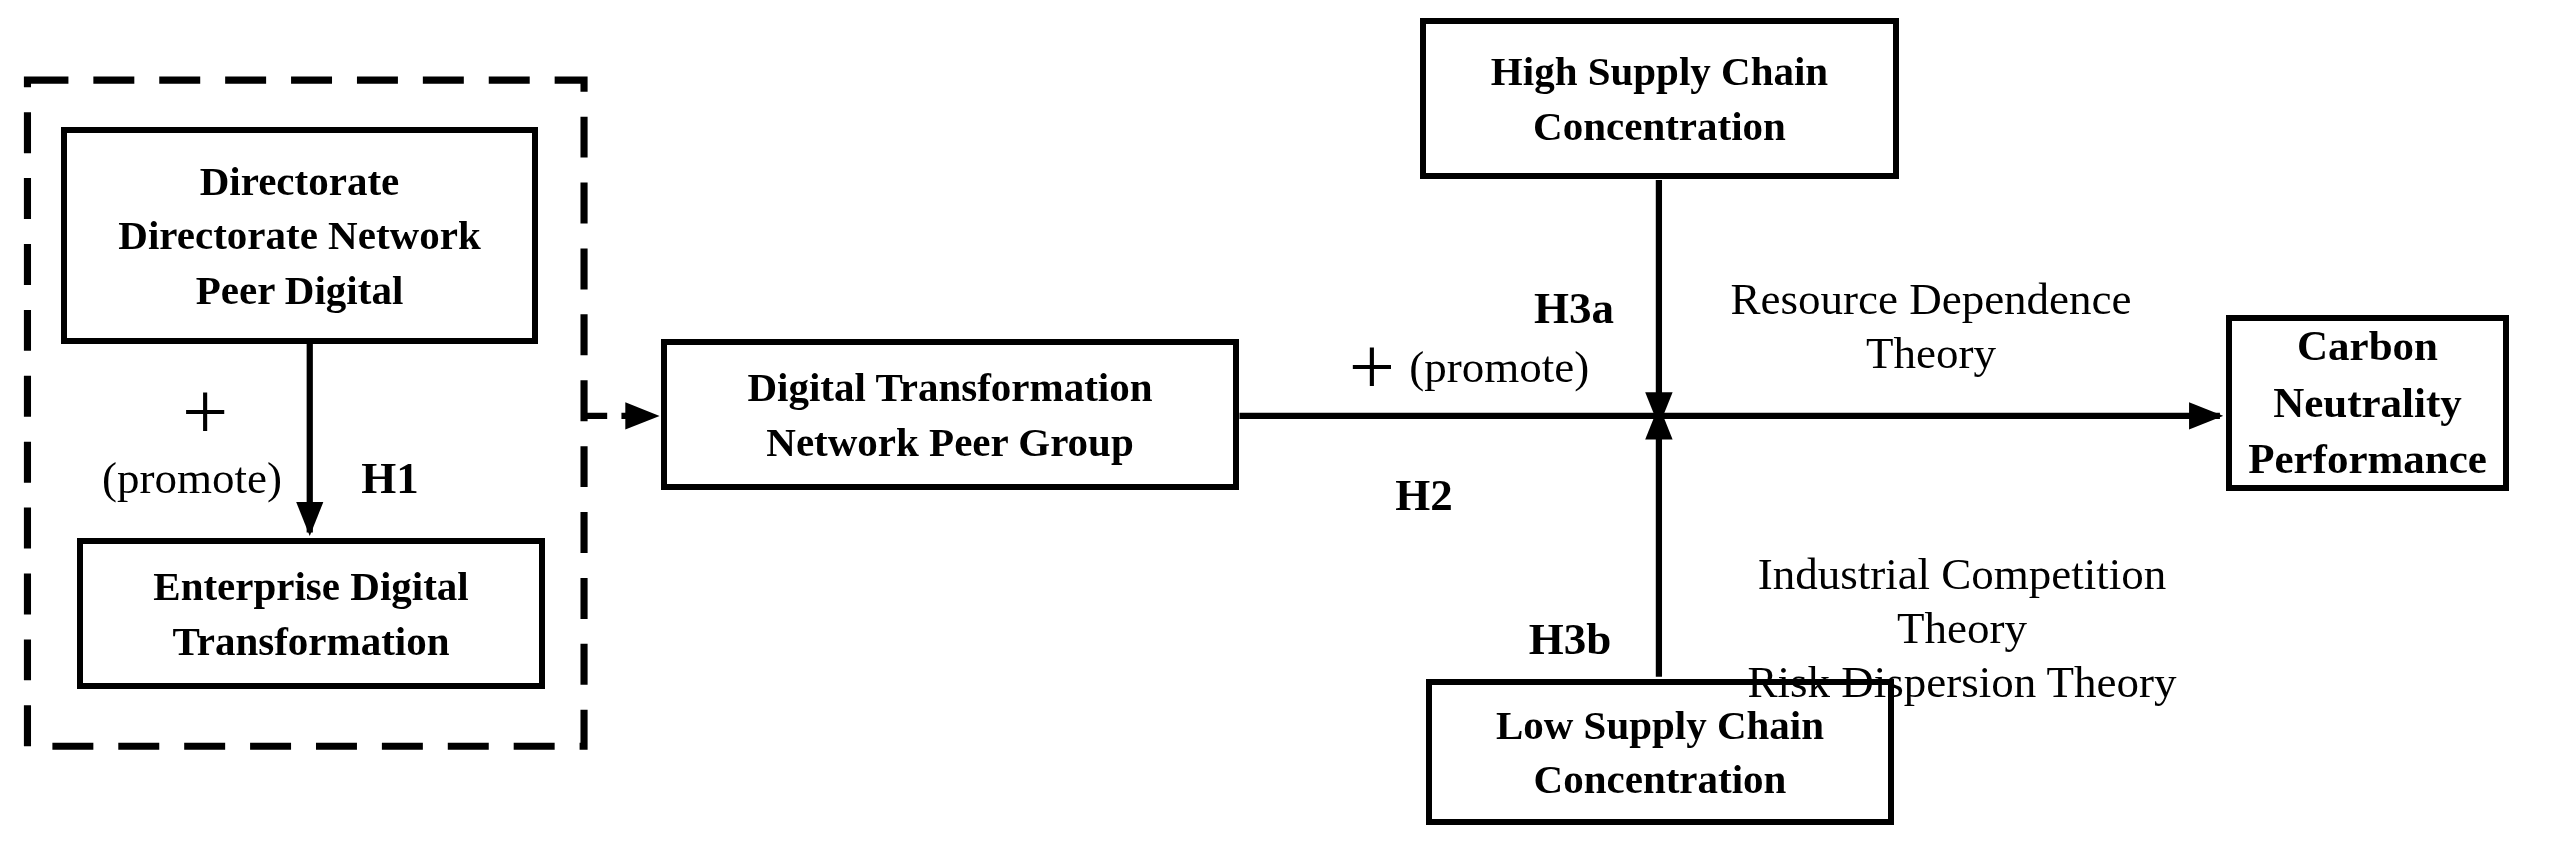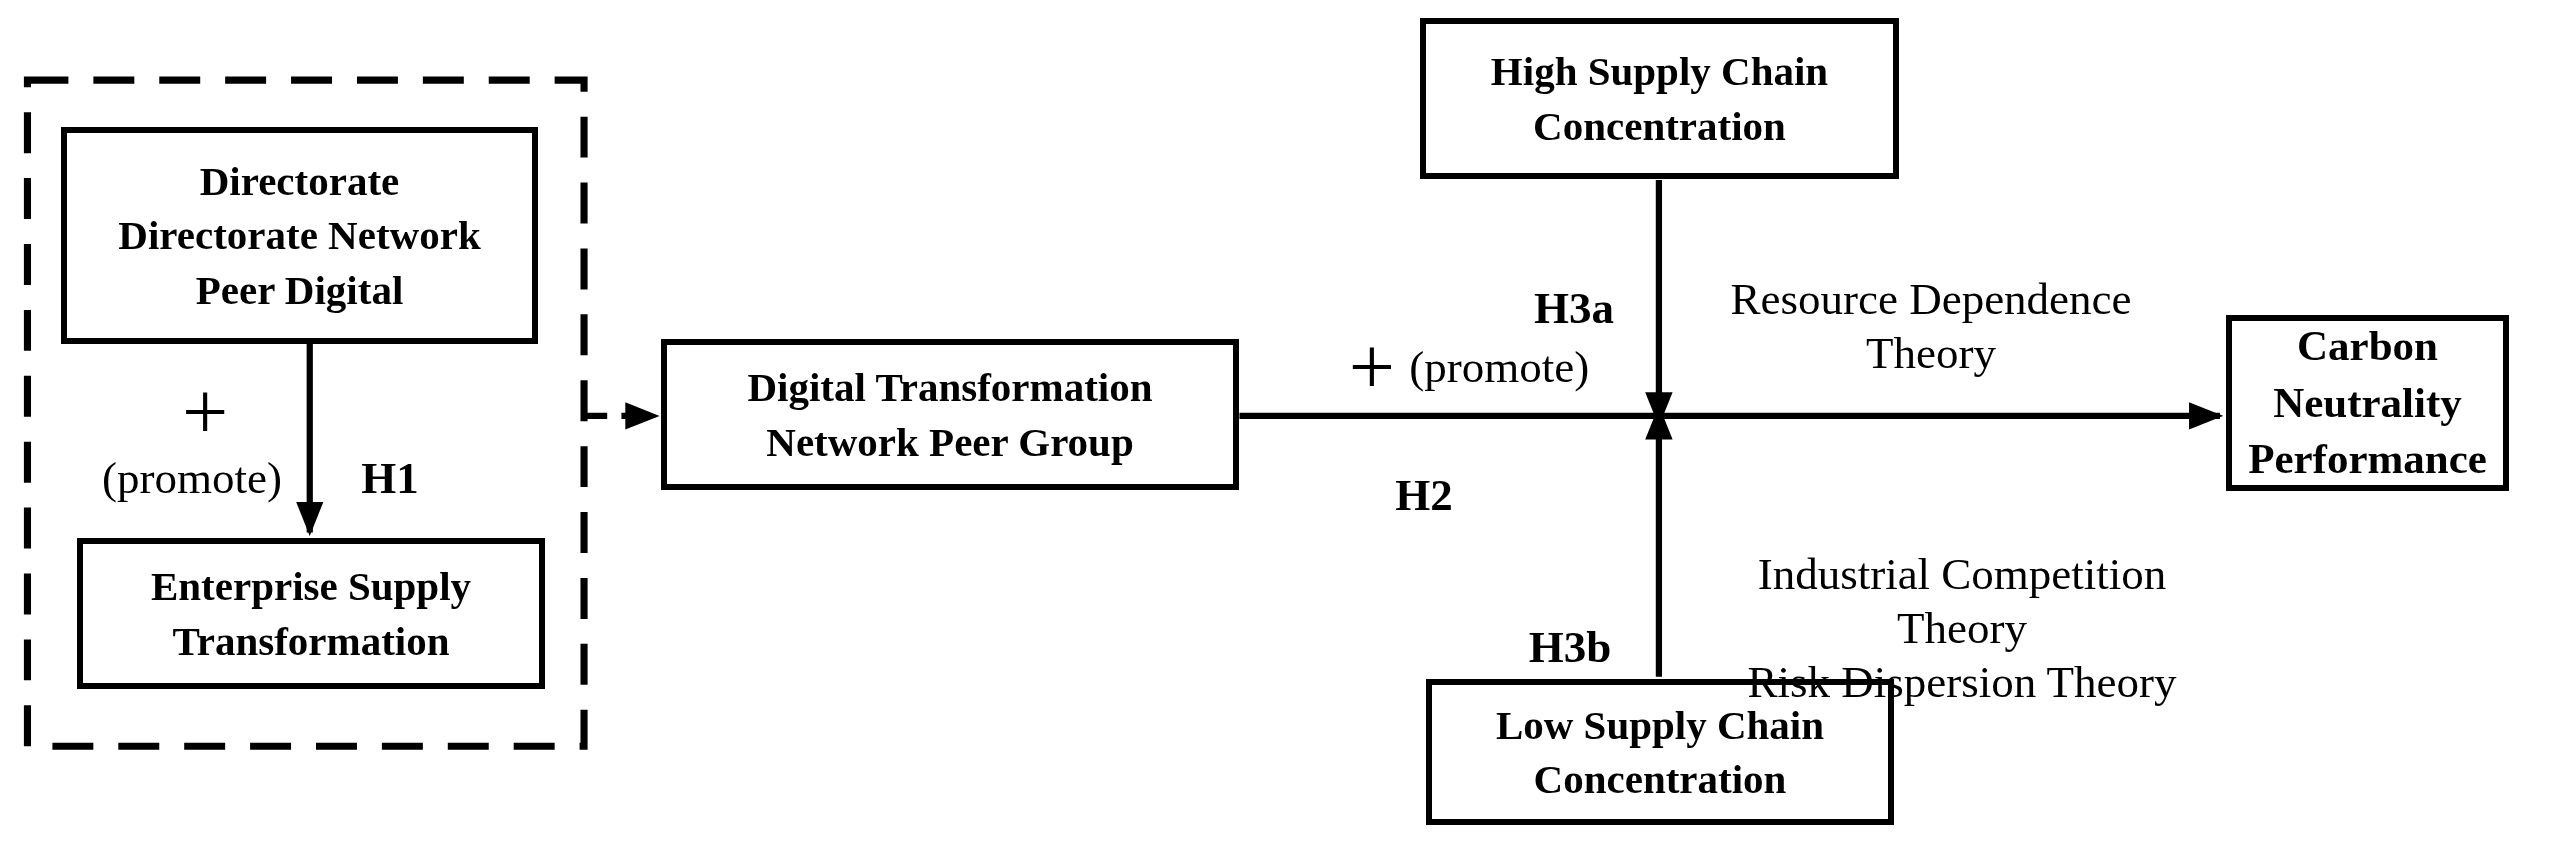--- a/index.html
+++ b/index.html
@@ -81,21 +81,21 @@
     <line x1="1862" y1="760" x2="1862" y2="459" stroke="#000" stroke-width="7" marker-end="url(#ah)"></line>
   </svg>
 
   <div class="node" style="left:61px; top:127px; width:477px; height:217px;">
     <span>Directorate</span>
     <span>Directorate Network</span>
     <span>Peer Digital</span>
   </div>
 
   <div class="node" style="left:77px; top:538px; width:468px; height:151px;">
-    <span>Enterprise Supply</span>
+    <span>Enterprise Digital</span>
     <span>Transformation</span>
   </div>
 
   <div class="node" style="left:661px; top:339px; width:578px; height:151px;">
     <span>Digital Transformation</span>
     <span>Network Peer Group</span>
   </div>
 
   <div class="node" style="left:1420px; top:18px; width:479px; height:161px;">
     <span>High Supply Chain</span>
@@ -117,21 +117,21 @@
   <div class="lbl" style="left:192px; top:478px;">(promote)</div>
   <div class="lbl bold" style="left:390px; top:478px;">H1</div>
 
   <div class="promote-row" style="left:1469px; top:367px;">
     <span class="plus">+</span>
     <span class="paren">(promote)</span>
   </div>
   <div class="lbl bold" style="left:1424px; top:495px;">H2</div>
 
   <div class="lbl bold" style="left:1574px; top:308px;">H3a</div>
-  <div class="lbl bold" style="left:1570px; top:639px;margin-top:8px;">H3b</div>
+  <div class="lbl bold" style="left:1570px; top:639px;">H3b</div>
 
   <div class="theory" style="left:1931px; top:326px;">
     <span>Resource Dependence</span>
     <span>Theory</span>
   </div>
 
   <div class="theory" style="left:1962px; top:628px;">
     <span>Industrial Competition</span>
     <span>Theory</span>
     <span>Risk Dispersion Theory</span>

